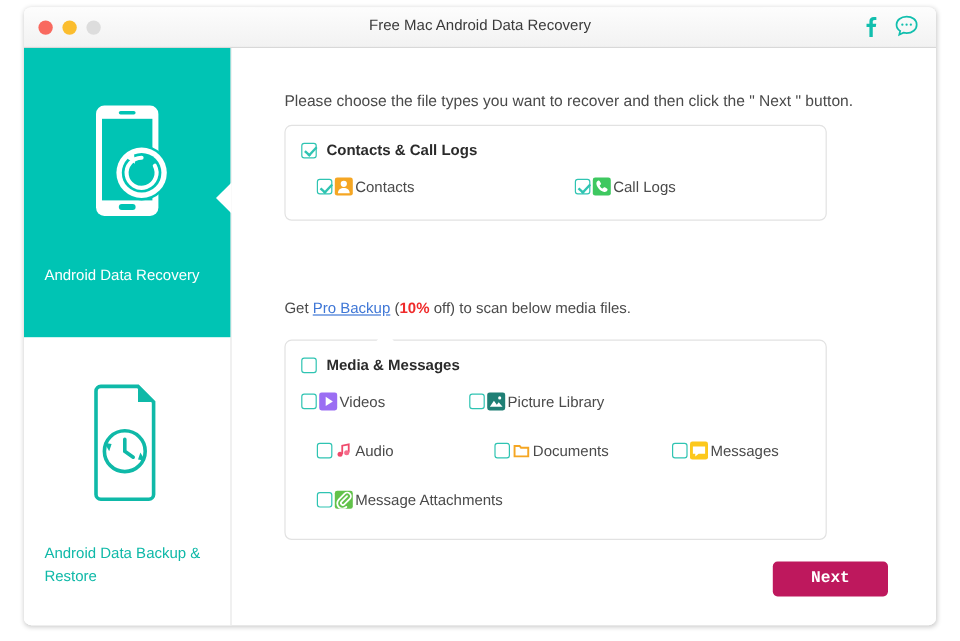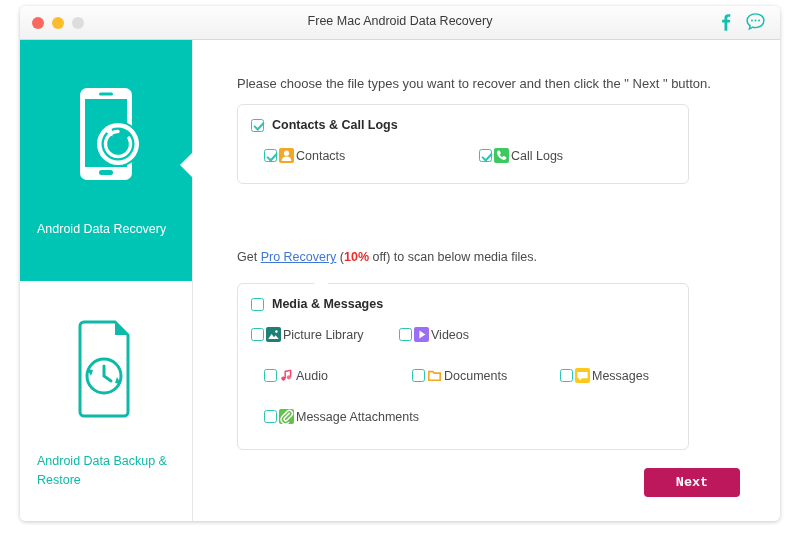--- a/index.html
+++ b/index.html
@@ -267,49 +267,49 @@
                 <svg width="15" height="15" viewBox="0 0 15 15">
                   <path d="M4.3 2.6c.6-.3 1.2 0 1.5.5l.9 1.6c.3.5.1 1-.3 1.3l-.7.5c.4 1.2 1.4 2.2 2.6 2.6l.5-.7c.3-.4.9-.6 1.3-.3l1.6.9c.5.3.8.9.5 1.5-.5 1-1.6 1.6-2.7 1.4C6.6 11.4 3.6 8.4 3 5.3c-.2-1.1.4-2.2 1.3-2.7z" fill="#ffffff"></path>
                 </svg>
               </span>
               <span>Call Logs</span>
             </div>
           </div>
         </div>
       </div>
 
-      <div class="promo"><span>Get </span><a href="#">Pro Recovery</a><span> (</span><span class="off">10%</span><span> off)</span><span> to scan below media files.</span></div>
+      <div class="promo"><span>Get </span><a href="#">Pro Backup</a><span> (</span><span class="off">10%</span><span> off)</span><span> to scan below media files.</span></div>
 
       <div class="card" id="card-media">
         <div class="card-notch"></div>
         <div class="group-head">
           <span class="cb"></span>
           <span>Media &amp; Messages</span>
         </div>
         <div class="rows">
 
           <div class="row">
+            <div class="opt c3">
+              <span class="cb"></span>
+              <span class="tile" style="background:#9b6ef3">
+                <svg width="15" height="15" viewBox="0 0 15 15">
+                  <path d="M5.4 3.6l6 3.9-6 3.9z" fill="#ffffff"></path>
+                </svg>
+              </span>
+              <span>Videos</span>
+            </div>
             <div class="opt c2">
               <span class="cb"></span>
               <span class="tile" style="background:#1f7f75">
                 <svg width="15" height="15" viewBox="0 0 15 15">
                   <circle cx="10.4" cy="4.6" r="1.3" fill="#ffffff"></circle>
                   <path d="M2.2 12l3.4-5 2.4 3.2 1.6-1.9 3.2 3.7z" fill="#ffffff"></path>
                 </svg>
               </span>
               <span>Picture Library</span>
-            </div>
-            <div class="opt c3">
-              <span class="cb"></span>
-              <span class="tile" style="background:#9b6ef3">
-                <svg width="15" height="15" viewBox="0 0 15 15">
-                  <path d="M5.4 3.6l6 3.9-6 3.9z" fill="#ffffff"></path>
-                </svg>
-              </span>
-              <span>Videos</span>
             </div>
           </div>
 
           <div class="row">
             <div class="opt c1">
               <span class="cb"></span>
               <span class="tile" style="background:#ffffff">
                 <svg width="15" height="15" viewBox="0 0 15 15">
                   <path d="M6.2 10.3V3.4l5.4-1.1v6.8" fill="none" stroke="#ef4a6b" stroke-width="1.5"></path>
                   <circle cx="4.4" cy="10.6" r="2.1" fill="#ef4a6b"></circle>

